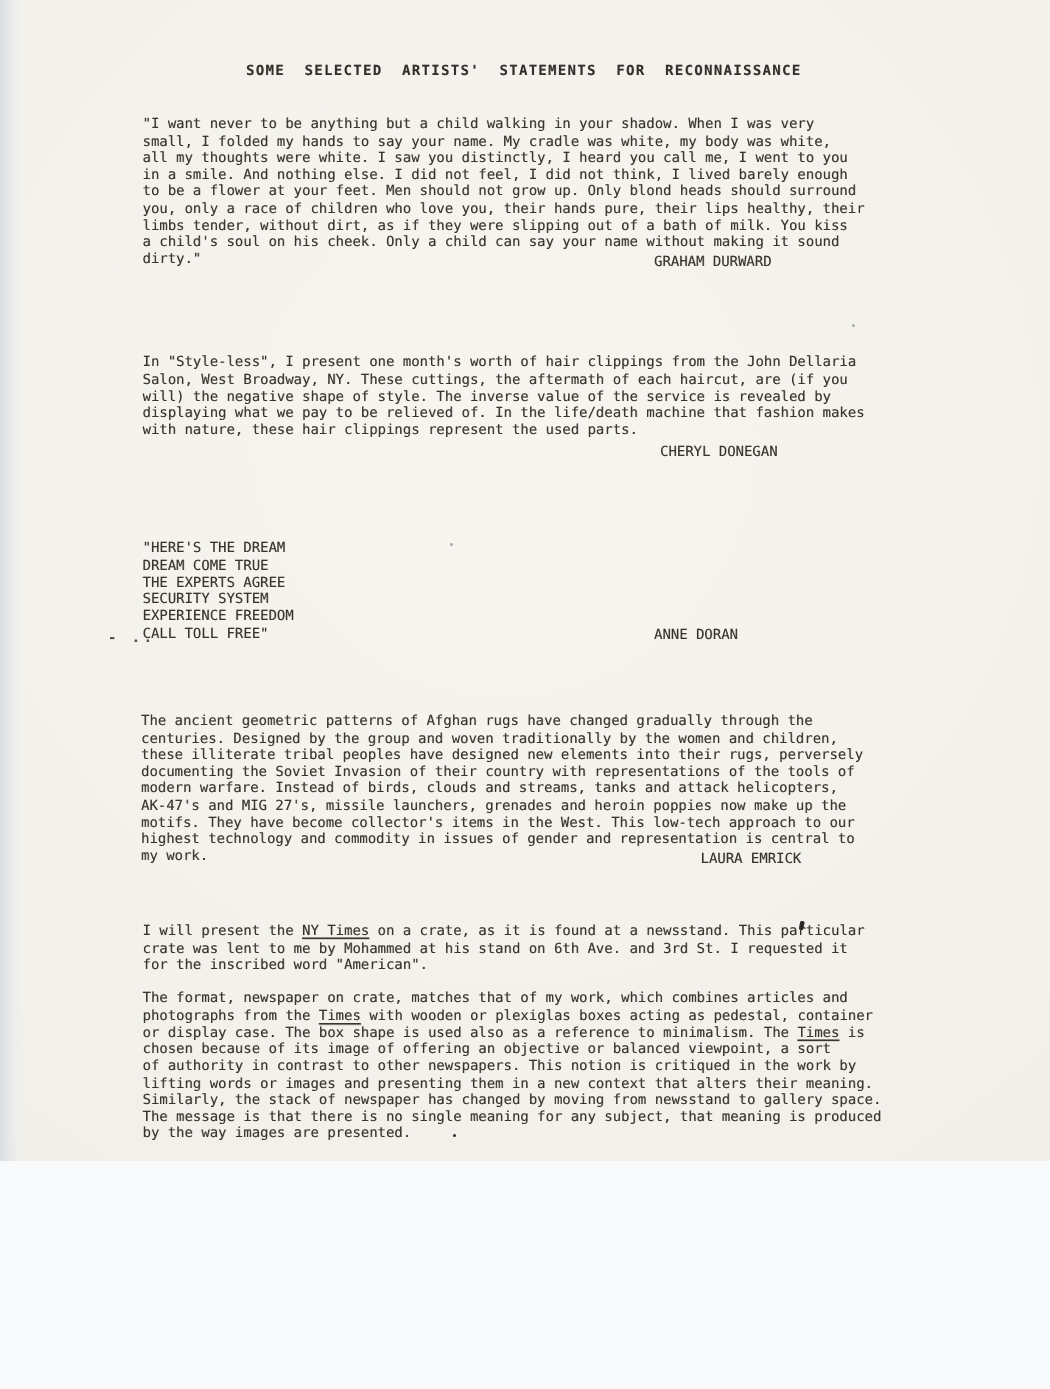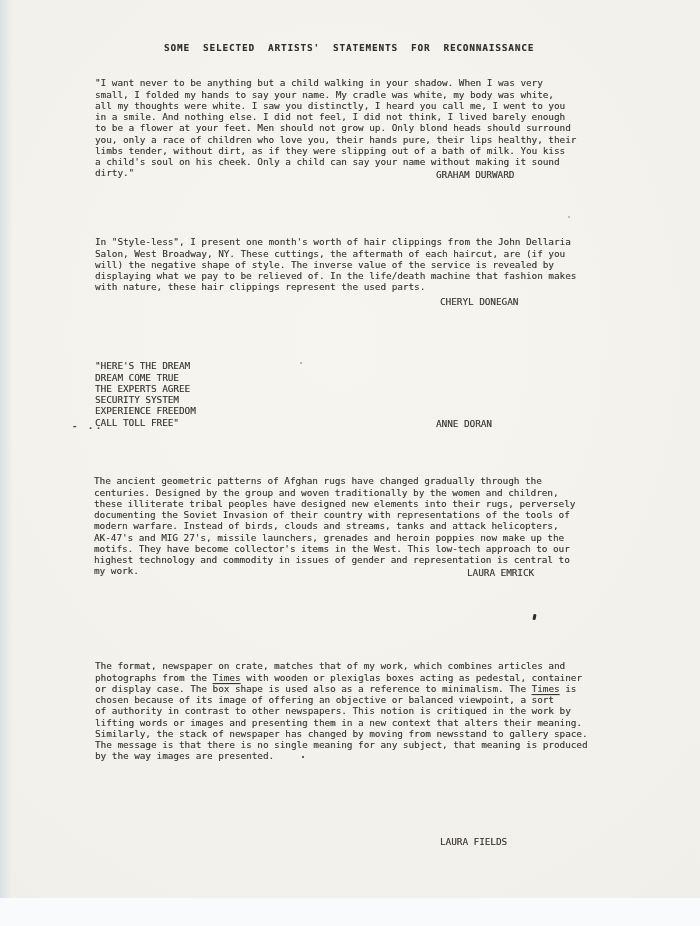--- a/index.html
+++ b/index.html
@@ -1,19 +1,19 @@
 <!DOCTYPE html>
 <html><head>
 <meta charset="utf-8">
 <style>
   html,body{margin:0;padding:0;}
   body{width:700px;height:926px;background:#f8fafb;}
 
   .page{
-    position:relative;width:700px;height:898px;overflow:hidden;
+    position:relative;width:700px;height:774px;overflow:hidden;
     background:radial-gradient(130% 120% at 48% 38%, #f6f5f0 0%, #f2f0eb 55%, #edebe5 100%);
     font-family:"DejaVu Sans Mono","Liberation Mono",monospace;
   }
   
   .scan-left{
     position:absolute;left:0;top:0;width:13px;height:926px;
     background:linear-gradient(90deg,#dadfe2 0%, #e8eae9 55%, rgba(243,241,236,0) 100%);
   }
   .scan-bottom{
     position:absolute;left:0;top:917px;width:700px;height:9px;
@@ -91,20 +91,23 @@
 centuries. Designed by the group and woven traditionally by the women and children,
 these illiterate tribal peoples have designed new elements into their rugs, perversely
 documenting the Soviet Invasion of their country with representations of the tools of
 modern warfare. Instead of birds, clouds and streams, tanks and attack helicopters,
 AK-47's and MIG 27's, missile launchers, grenades and heroin poppies now make up the
 motifs. They have become collector's items in the West. This low-tech approach to our
 highest technology and commodity in issues of gender and representation is central to
 my work.</p>
   <div class="type sig-4">LAURA EMRICK</div>
 
+  <p class="type t-s5p1"><span>I will present the </span><span class="u">NY Times</span><span> on a crate, as it is found at a newsstand. This particular
+crate was lent to me by Mohammed at his stand on 6th Ave. and 3rd St. I requested it
+for the inscribed word "American".</span></p>
 
   <p class="type t-s5p2"><span>The format, newspaper on crate, matches that of my work, which combines articles and
 photographs from the </span><span class="u">Times</span><span> with wooden or plexiglas boxes acting as pedestal, container
 or display case. The box shape is used also as a reference to minimalism. The </span><span class="u">Times</span><span> is
 chosen because of its image of offering an objective or balanced viewpoint, a sort
 of authority in contrast to other newspapers. This notion is critiqued in the work by
 lifting words or images and presenting them in a new context that alters their meaning.
 Similarly, the stack of newspaper has changed by moving from newsstand to gallery space.
 The message is that there is no single meaning for any subject, that meaning is produced
 by the way images are presented.</span></p>

